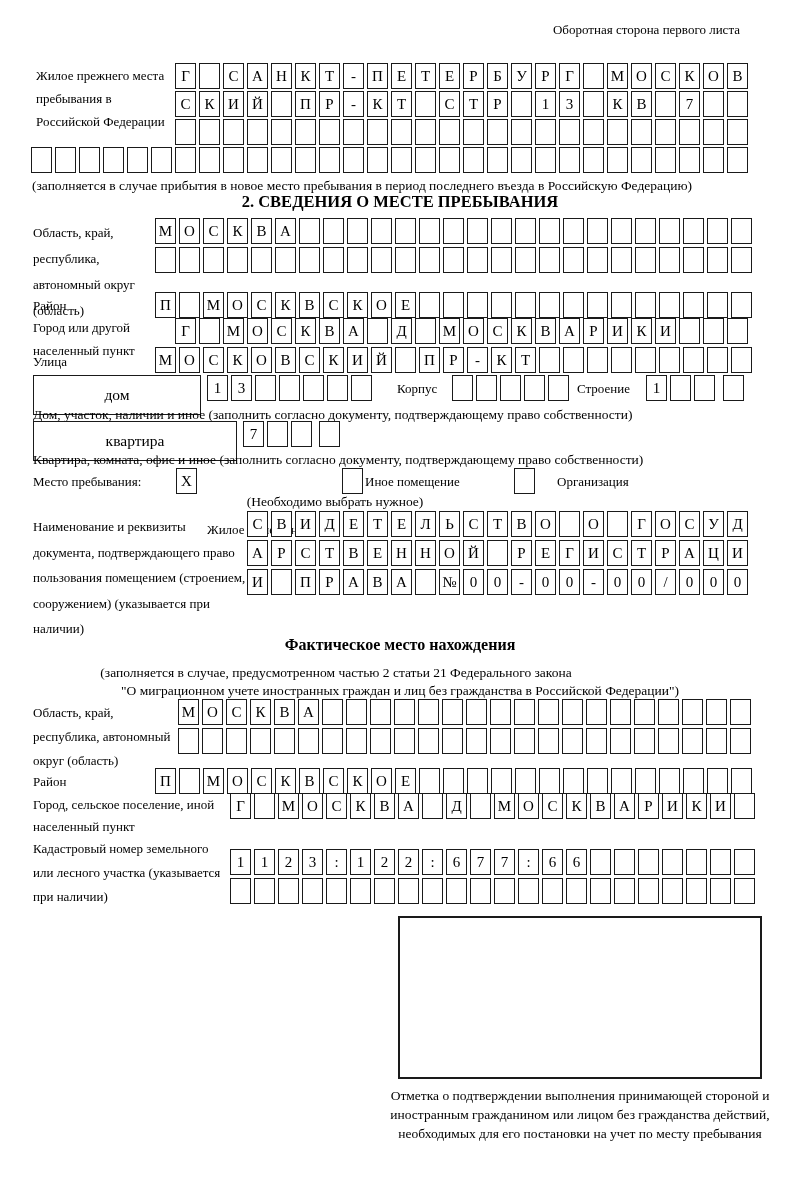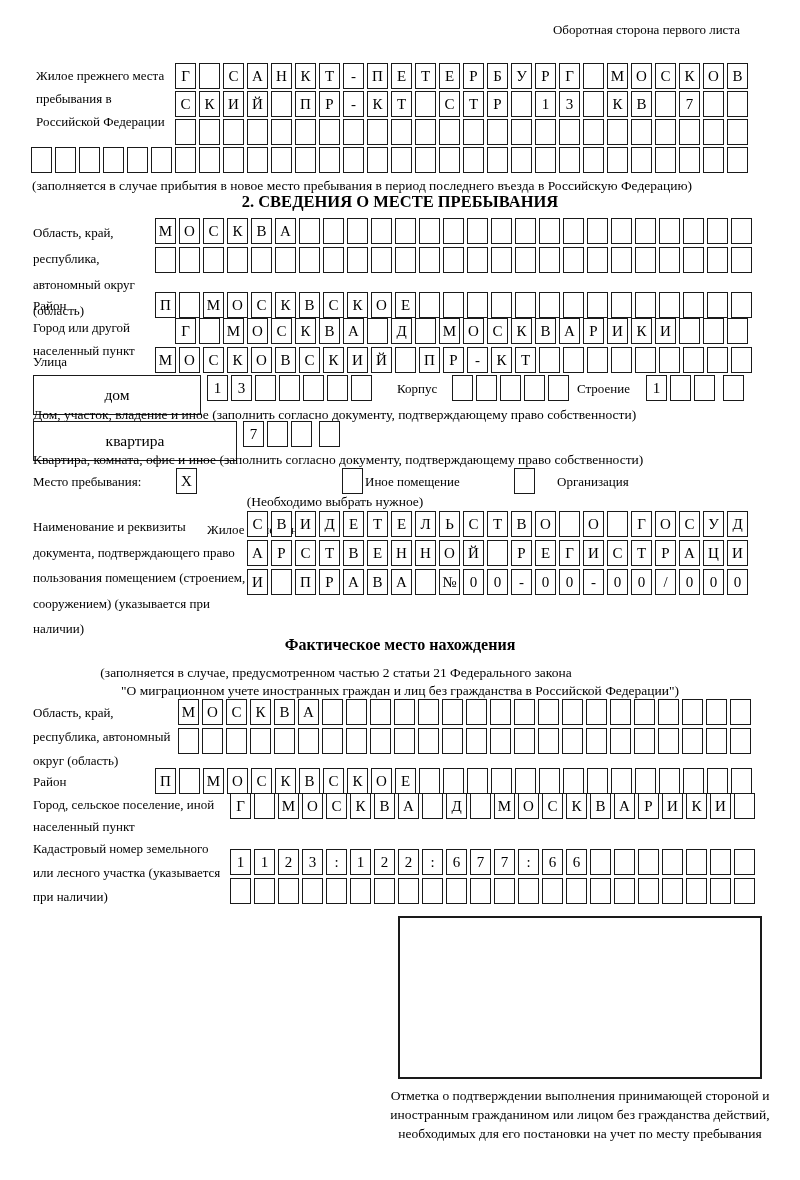--- a/index.html
+++ b/index.html
@@ -309,21 +309,21 @@
   </div>
 <div class="abs lbl" style="left:577px; top:377px;">Строение</div>
 <div class="cellrow" style="left:646px; top:375px;">
     <span class="cell">1</span>
     <span class="cell"></span>
     <span class="cell"></span>
   </div>
 <div class="cellrow" style="left:723px; top:375px;">
     <span class="cell"></span>
   </div>
-<div class="abs note" style="left:33px; top:405px;">Дом, участок, владение и иное (заполнить согласно документу, подтверждающему право собственности)</div>
+<div class="abs note" style="left:33px; top:405px;">Дом, участок, наличии и иное (заполнить согласно документу, подтверждающему право собственности)</div>
 
 <div class="widebox" style="left:33px; top:421px; width:204px;">квартира</div>
 <div class="cellrow" style="left:243px; top:421px;">
     <span class="cell">7</span>
     <span class="cell"></span>
     <span class="cell"></span>
   </div>
 <div class="cellrow" style="left:319px; top:421px;">
     <span class="cell"></span>
   </div>

